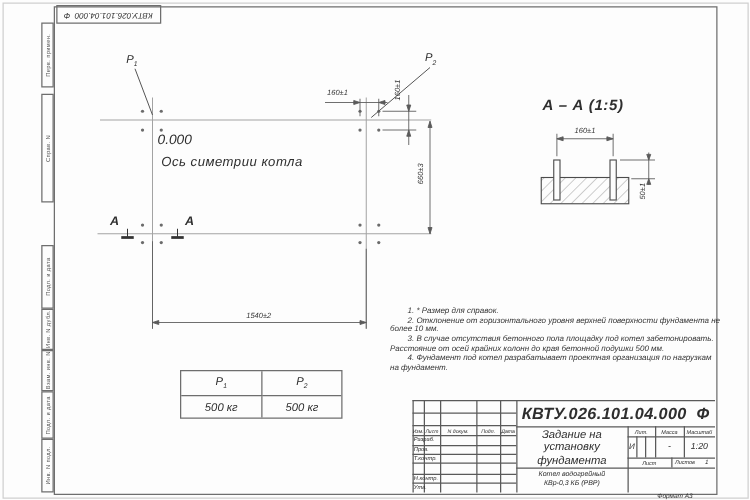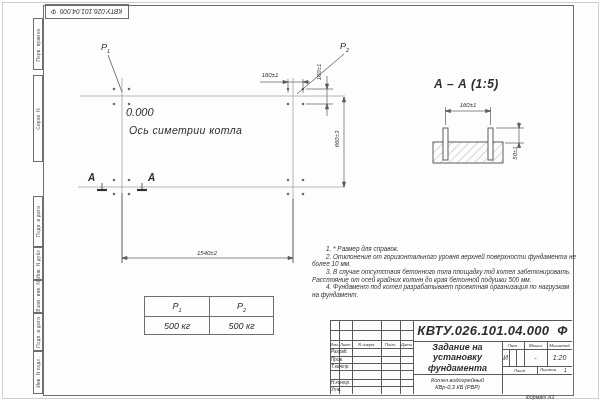--- a/index.html
+++ b/index.html
@@ -221,21 +221,21 @@
     <div class="abs ctr it" style="left:400px;top:340px;width:13px;height:8px;font-size:4.2px;">Дата</div>
 
     <div class="abs it" style="left:331px;top:349px;font-size:4.6px;">Разраб.</div>
     <div class="abs it" style="left:331px;top:357px;font-size:4.6px;">Пров.</div>
     <div class="abs it" style="left:331px;top:364px;font-size:4.6px;">Т.контр.</div>
     <div class="abs it" style="left:331px;top:380px;font-size:4.6px;">Н.контр.</div>
     <div class="abs it" style="left:331px;top:387px;font-size:4.6px;">Утв.</div>
 
     <div class="abs ctr it" style="left:413px;top:320px;width:159px;height:21px;font-size:13px;font-weight:bold;white-space:pre;letter-spacing:.3px;">КВТУ.026.101.04.000  Ф</div>
 
-    <div class="abs ctr it pre" style="left:413px;top:341px;width:89px;height:33px;font-size:9px;line-height:10.5px;font-weight:bold;">Задание на
+    <div class="abs ctr it pre" style="left:413px;top:341px;width:89px;height:33px;font-size:9px;line-height:10.5px;font-weight:normal;">Задание на
 установку
 фундамента</div>
 
     <div class="abs ctr it pre" style="left:413px;top:374px;width:89px;height:20px;font-size:5.6px;line-height:7px;">Котел водогрейный
 КВр-0,3 КБ  (РВР)</div>
 
     <div class="abs ctr it" style="left:502px;top:341px;width:22px;height:8px;font-size:4.4px;">Лит.</div>
     <div class="abs ctr it" style="left:524px;top:341px;width:23px;height:8px;font-size:4.4px;">Масса</div>
     <div class="abs ctr it" style="left:547px;top:341px;width:25px;height:8px;font-size:4.4px;">Масштаб</div>
     <div class="abs ctr it" style="left:502px;top:349px;width:7px;height:17px;font-size:6.5px;">И</div>

